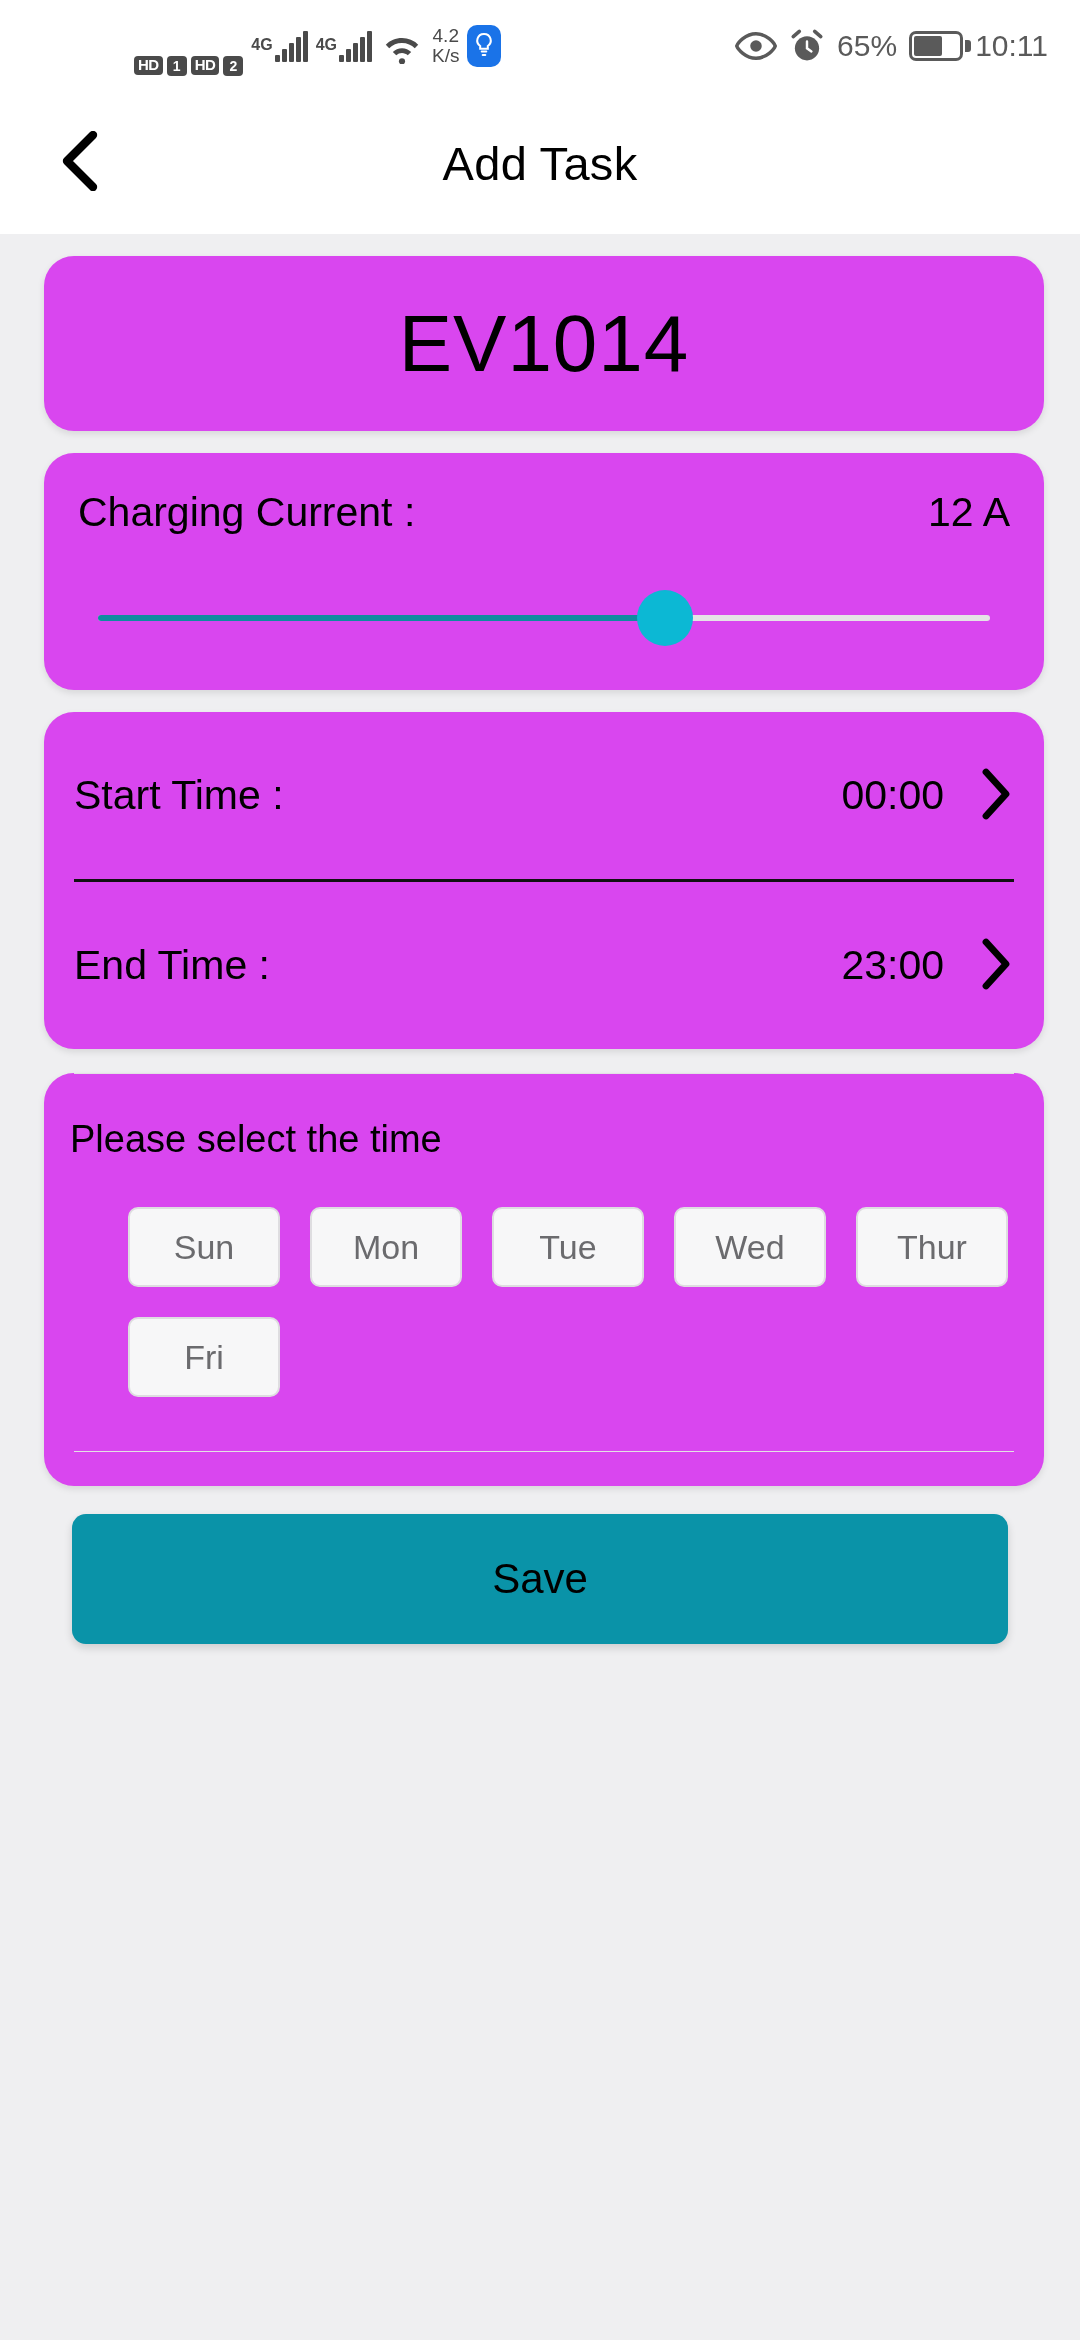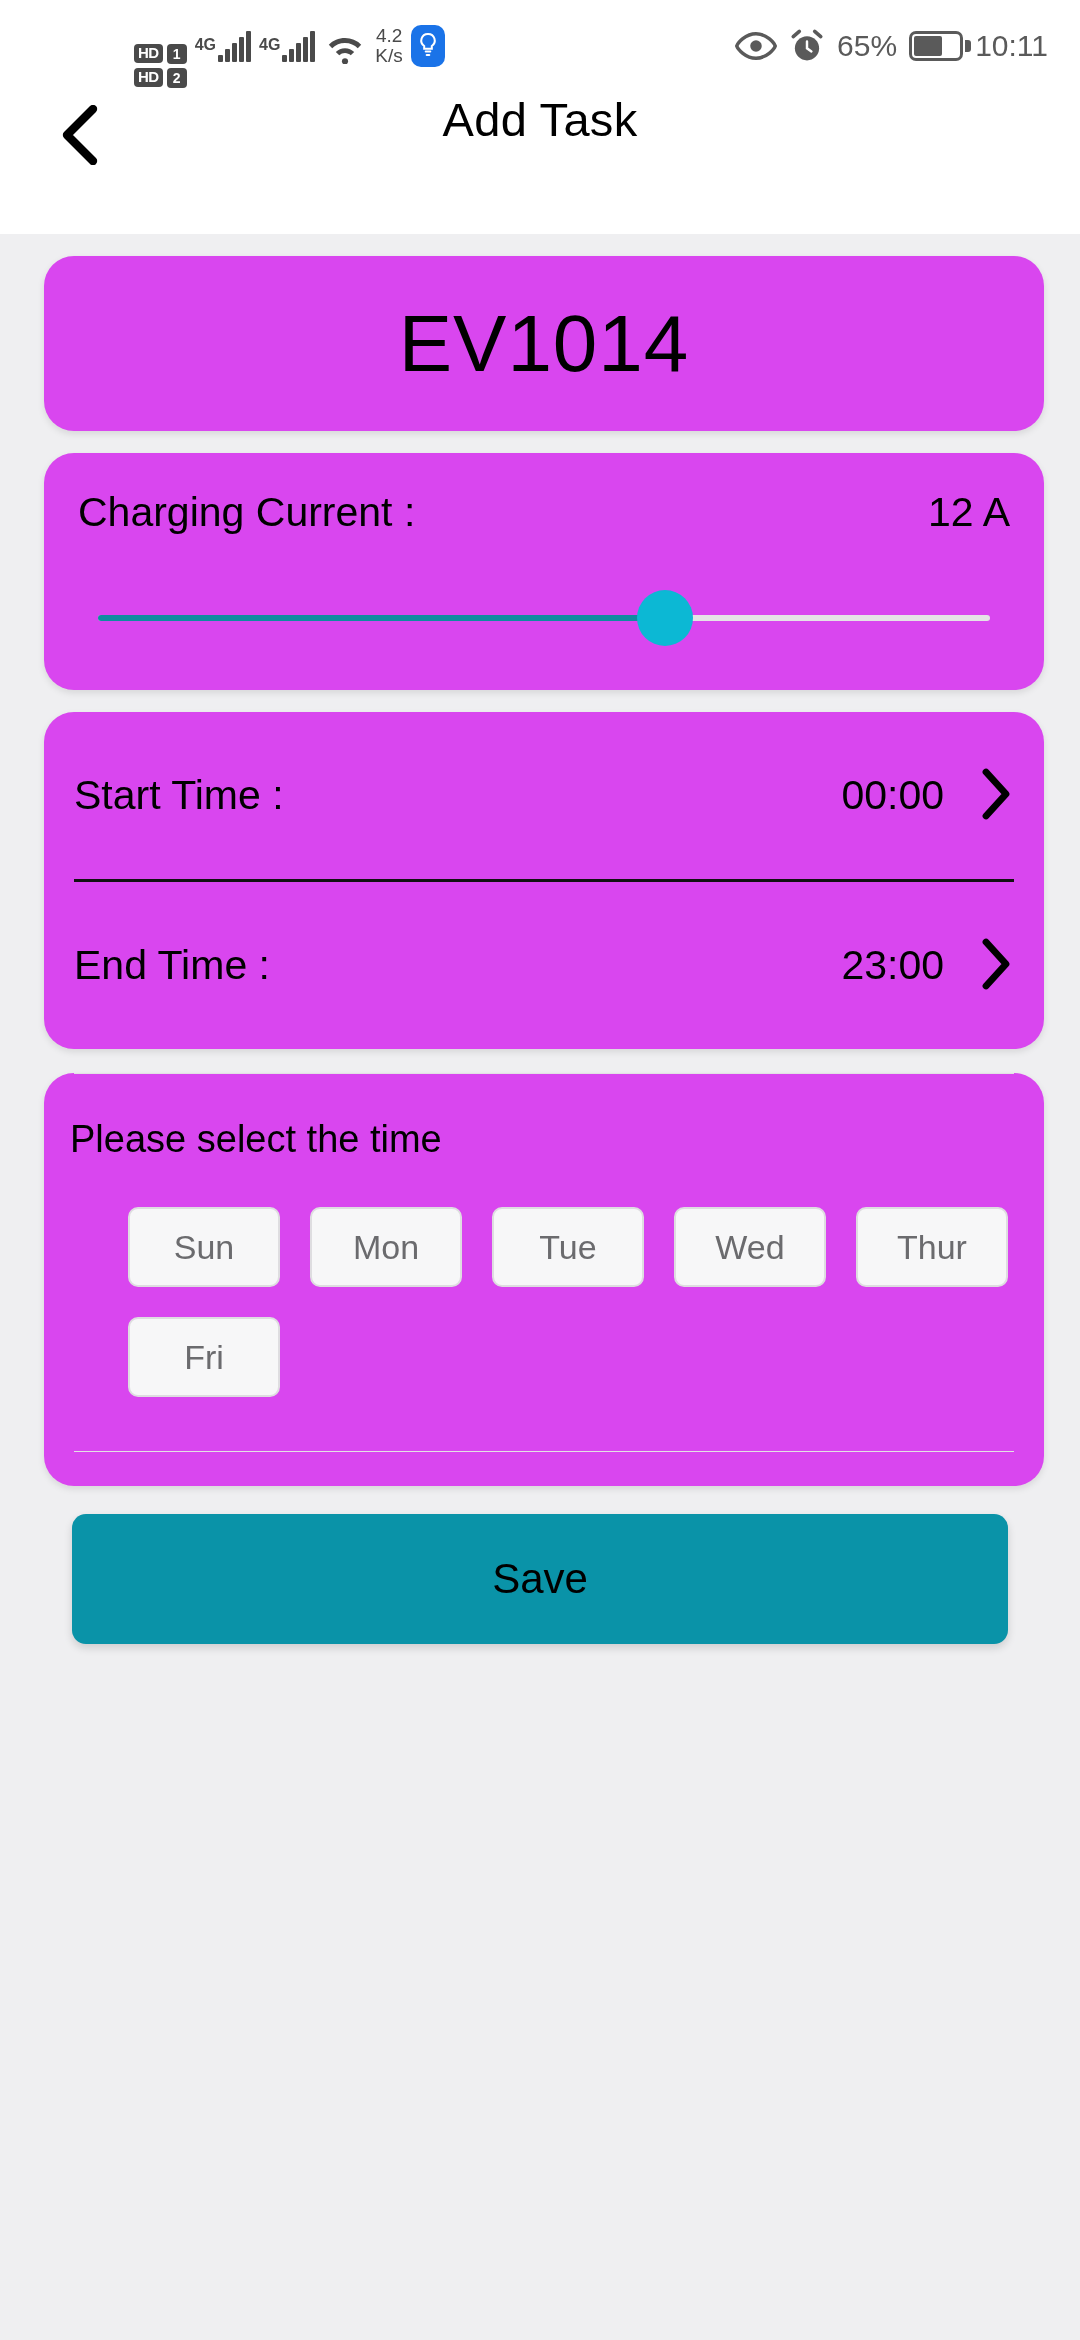--- a/index.html
+++ b/index.html
@@ -18,21 +18,21 @@
     position:relative;
   }
   .sb-left{
     position:absolute; left:134px; top:0; height:92px;
     display:flex; align-items:center; gap:8px;
   }
   .sb-right{
     position:absolute; right:32px; top:0; height:92px;
     display:flex; align-items:center; gap:12px;
   }
-  .hd-stack{ display:flex; flex-direction:column; gap:4px;margin-top:39px; }
+  .hd-stack{ display:flex; flex-direction:row; gap:4px;margin-top:39px; }
   .hd-row{ display:flex; align-items:center; gap:4px; }
   .hd-chip{
     background:#4a4a4a; color:#fff; font-size:15px; font-weight:bold;
     border-radius:4px; padding:1px 4px; line-height:1.1; letter-spacing:-0.5px;
   }
   .hd-num{
     background:#4a4a4a; color:#fff; font-size:14px; font-weight:bold;
     border-radius:4px; width:20px; height:20px;
     display:flex; align-items:center; justify-content:center;
   }
@@ -63,21 +63,21 @@
     background:#5a5a5a; border-radius:2px;
   }
   .batt .cap{
     position:absolute; right:-8px; top:9px; width:6px; height:12px;
     background:#5a5a5a; border-radius:0 3px 3px 0;
   }
 
   
   .appbar{
     height:142px; background:#ffffff;
-    display:flex; position:relative;
+    display:flex; align-items:center; position:relative;
   }
   .back-btn{
     position:absolute; left:36px; width:90px; height:90px;
     display:flex; align-items:center; justify-content:center;
     cursor:pointer;
   }
   .appbar-title{
     width:100%; text-align:center;
     font-size:47px; color:#000; font-weight:400; letter-spacing:0.3px;
   }

